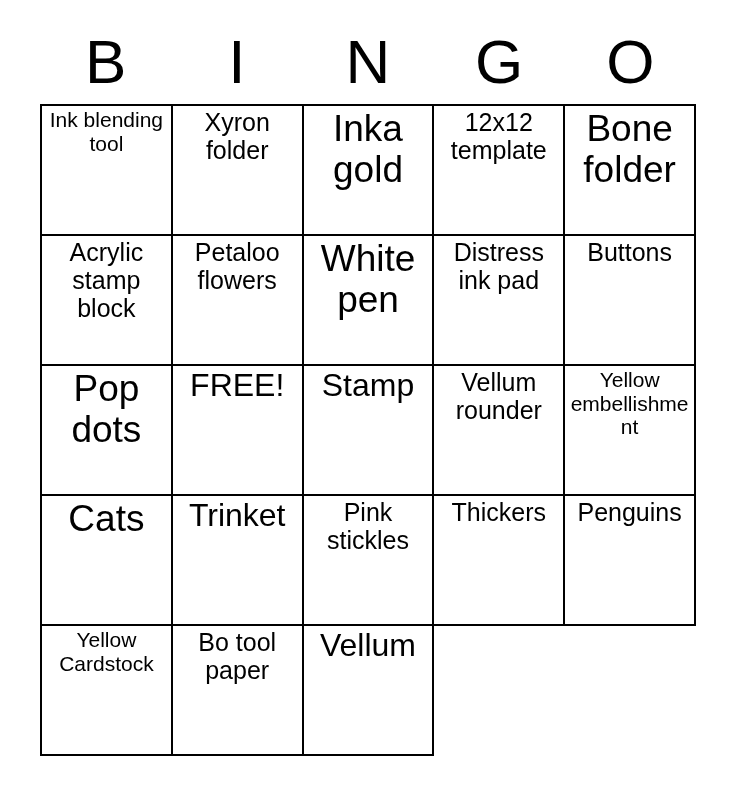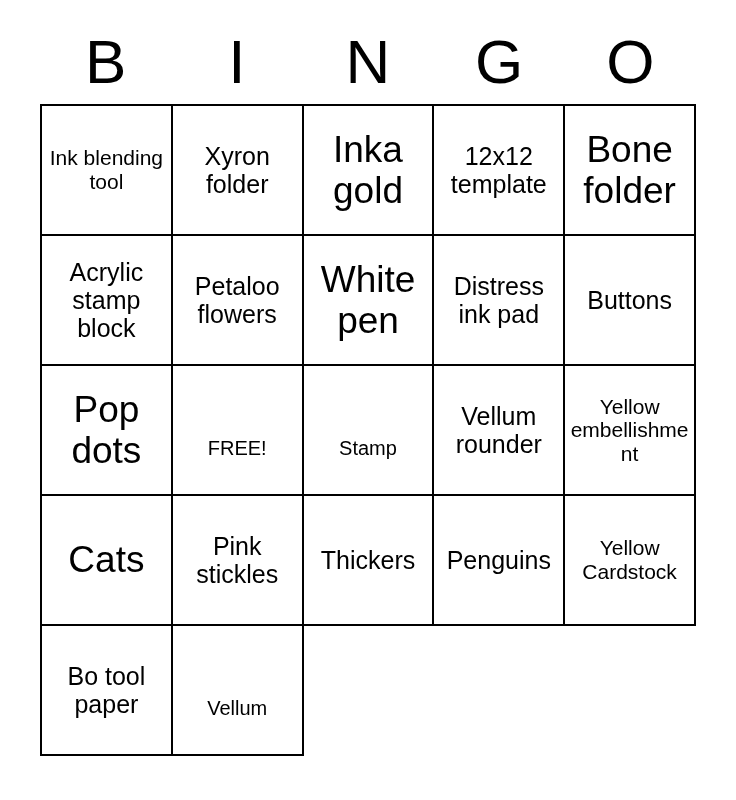--- a/index.html
+++ b/index.html
@@ -44,35 +44,35 @@
     box-sizing: border-box;
     display: grid;
     grid-template-columns: repeat(5, 1fr);
     grid-template-rows: repeat(5, 130px);
   }
   .cell {
     border-right: 2px solid #000;
     border-bottom: 2px solid #000;
     box-sizing: border-box;
     display: flex;
-    align-items: center;
+    align-items: flex-start;
     justify-content: center;
     text-align: center;
     padding: 2px 4px;
     overflow: hidden;
   }
   .cell span {
     display: block;
     width: 100%;
     line-height: 1.12;
     word-wrap: break-word;
   }
   
   .fs-xl span { font-size: 37px; }
-  .fs-lg span { font-size: 20px; margin-top: 36px; }
+  .fs-lg span { font-size: 32px; }
   .fs-md span { font-size: 25px; }
   .fs-sm span { font-size: 21px; }
 </style>
 </head>
 <body>
 
 <div class="bingo-card">
 
   <div class="header-row">
     <div class="header-letter">B</div>
@@ -127,20 +127,23 @@
     <div class="cell fs-md">
         <span>Vellum rounder</span>
       </div>
 
     <div class="cell fs-sm">
         <span>Yellow embellishment</span>
       </div>
     <div class="cell fs-xl">
         <span>Cats</span>
       </div>
+    <div class="cell fs-lg">
+        <span>Trinket</span>
+      </div>
     <div class="cell fs-md">
         <span>Pink stickles</span>
       </div>
 
     <div class="cell fs-md">
         <span>Thickers</span>
       </div>
     <div class="cell fs-md">
         <span>Penguins</span>
       </div>

